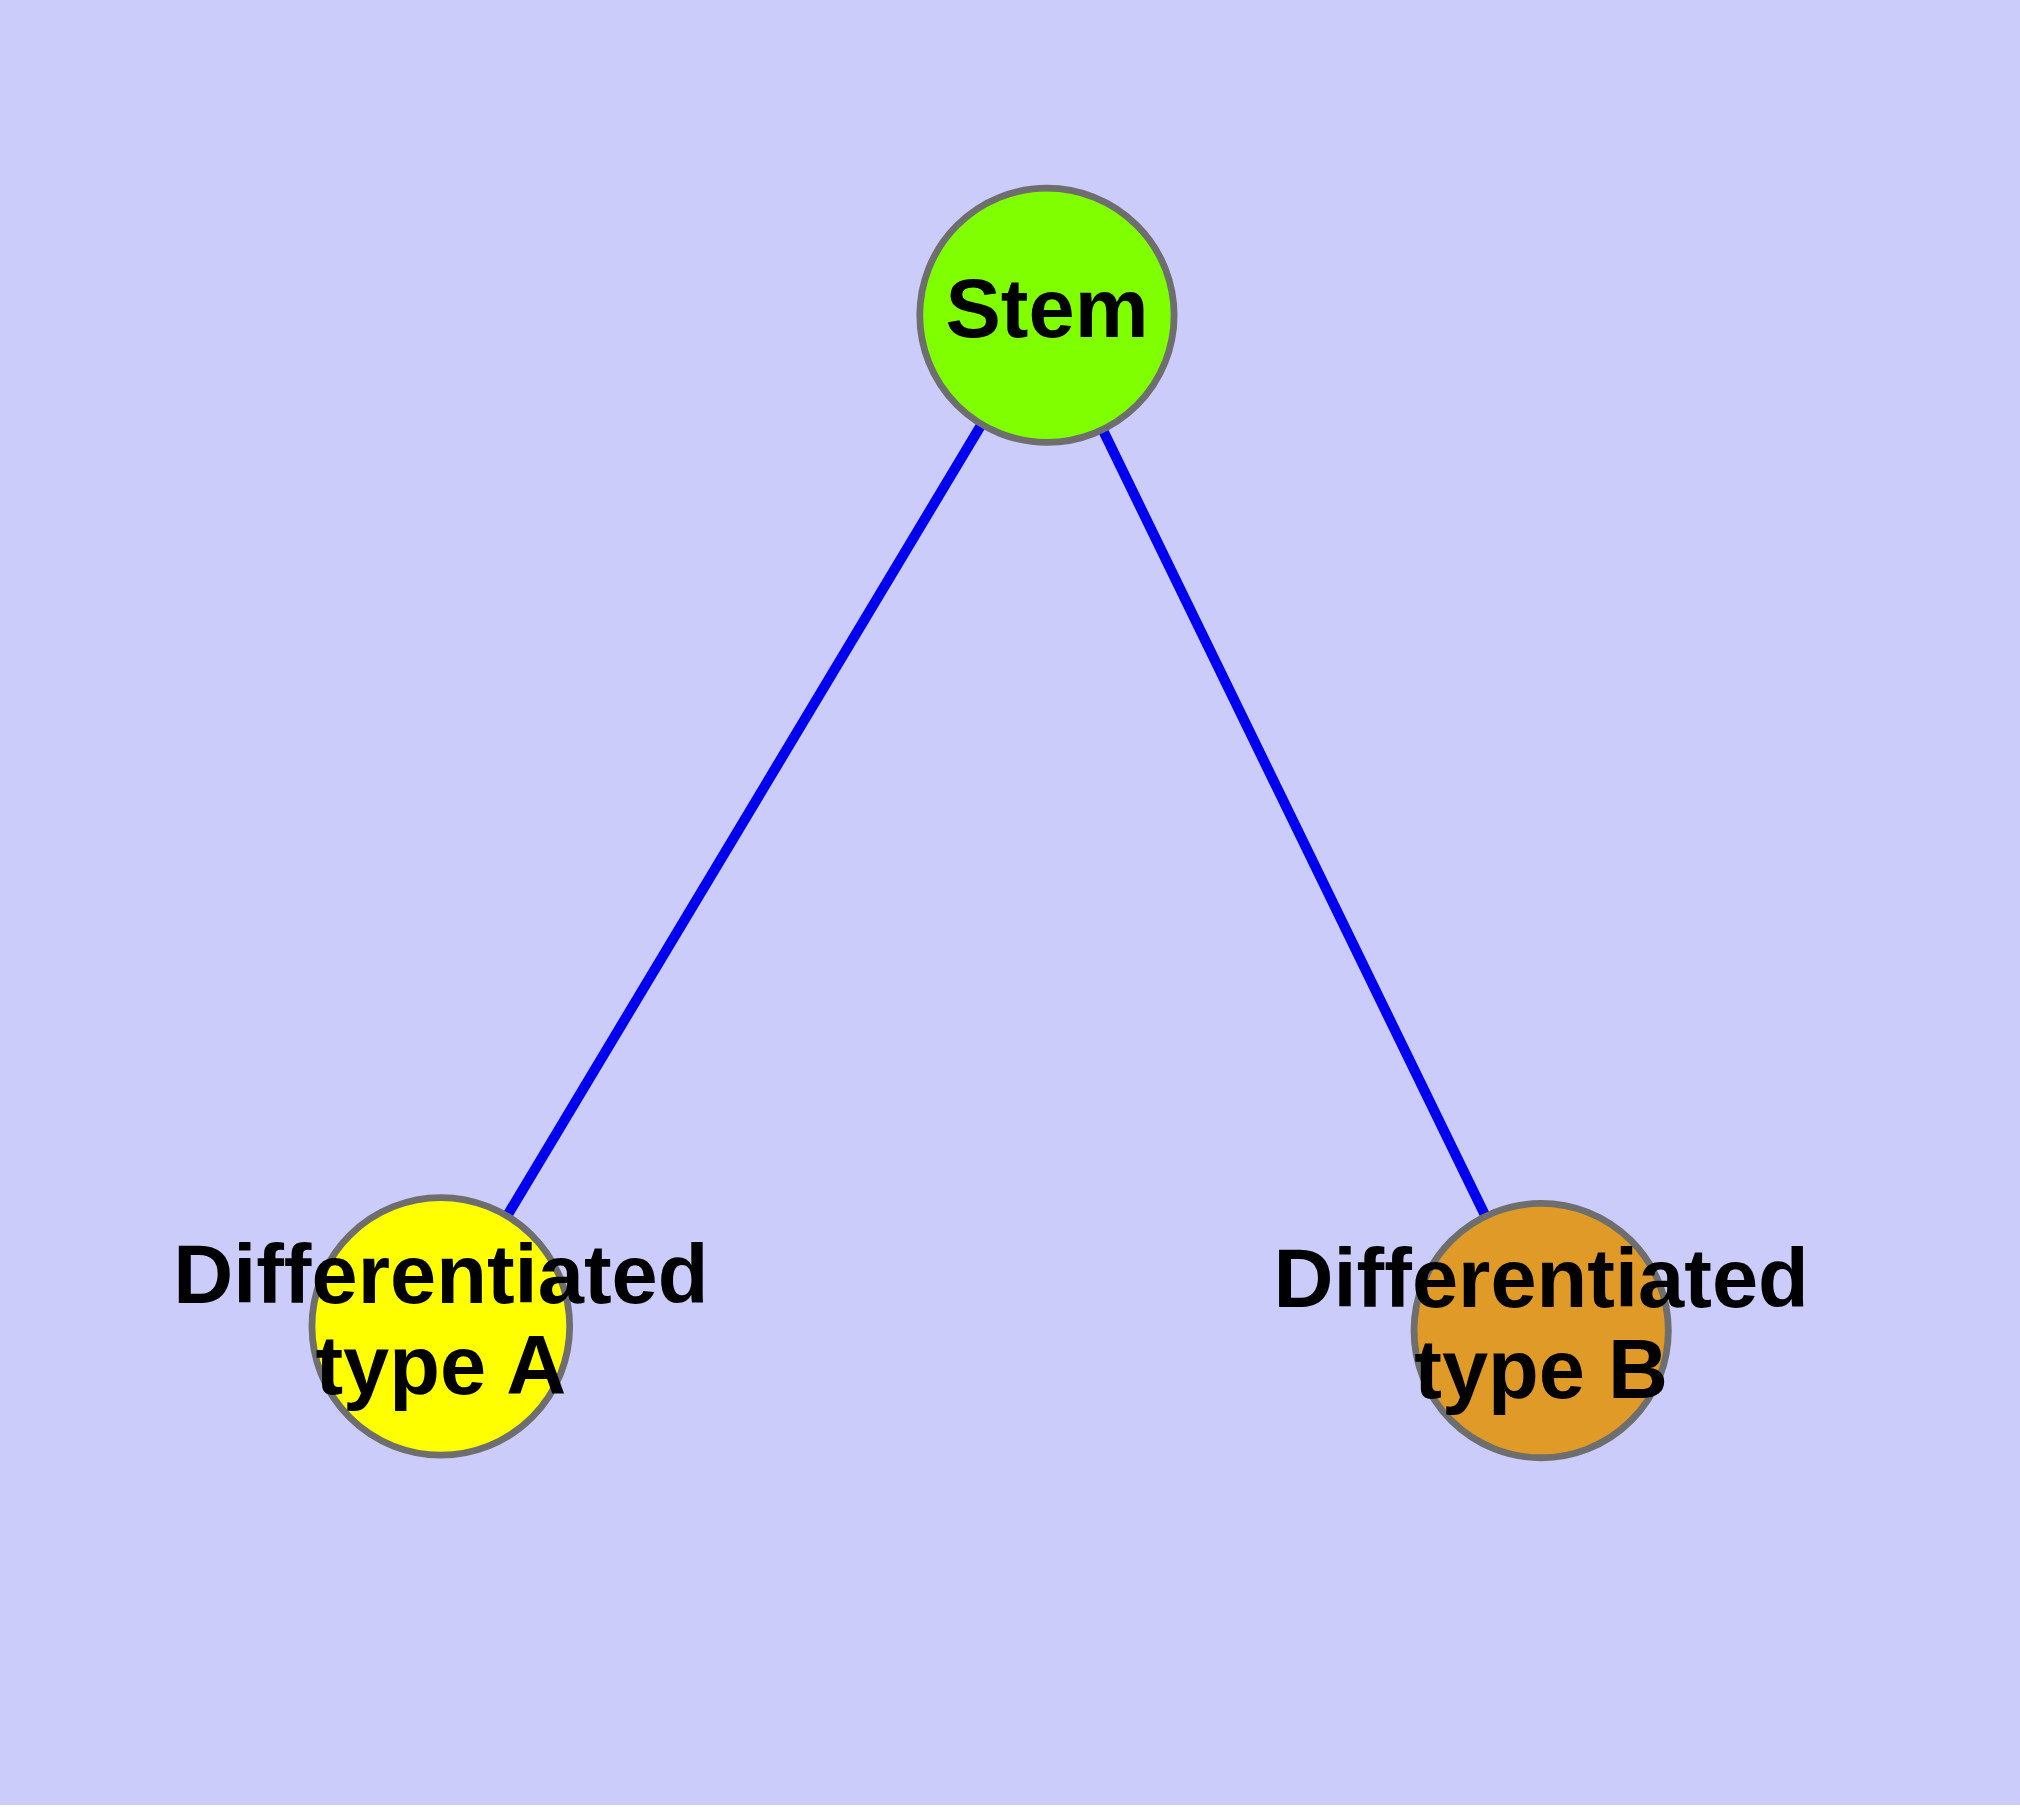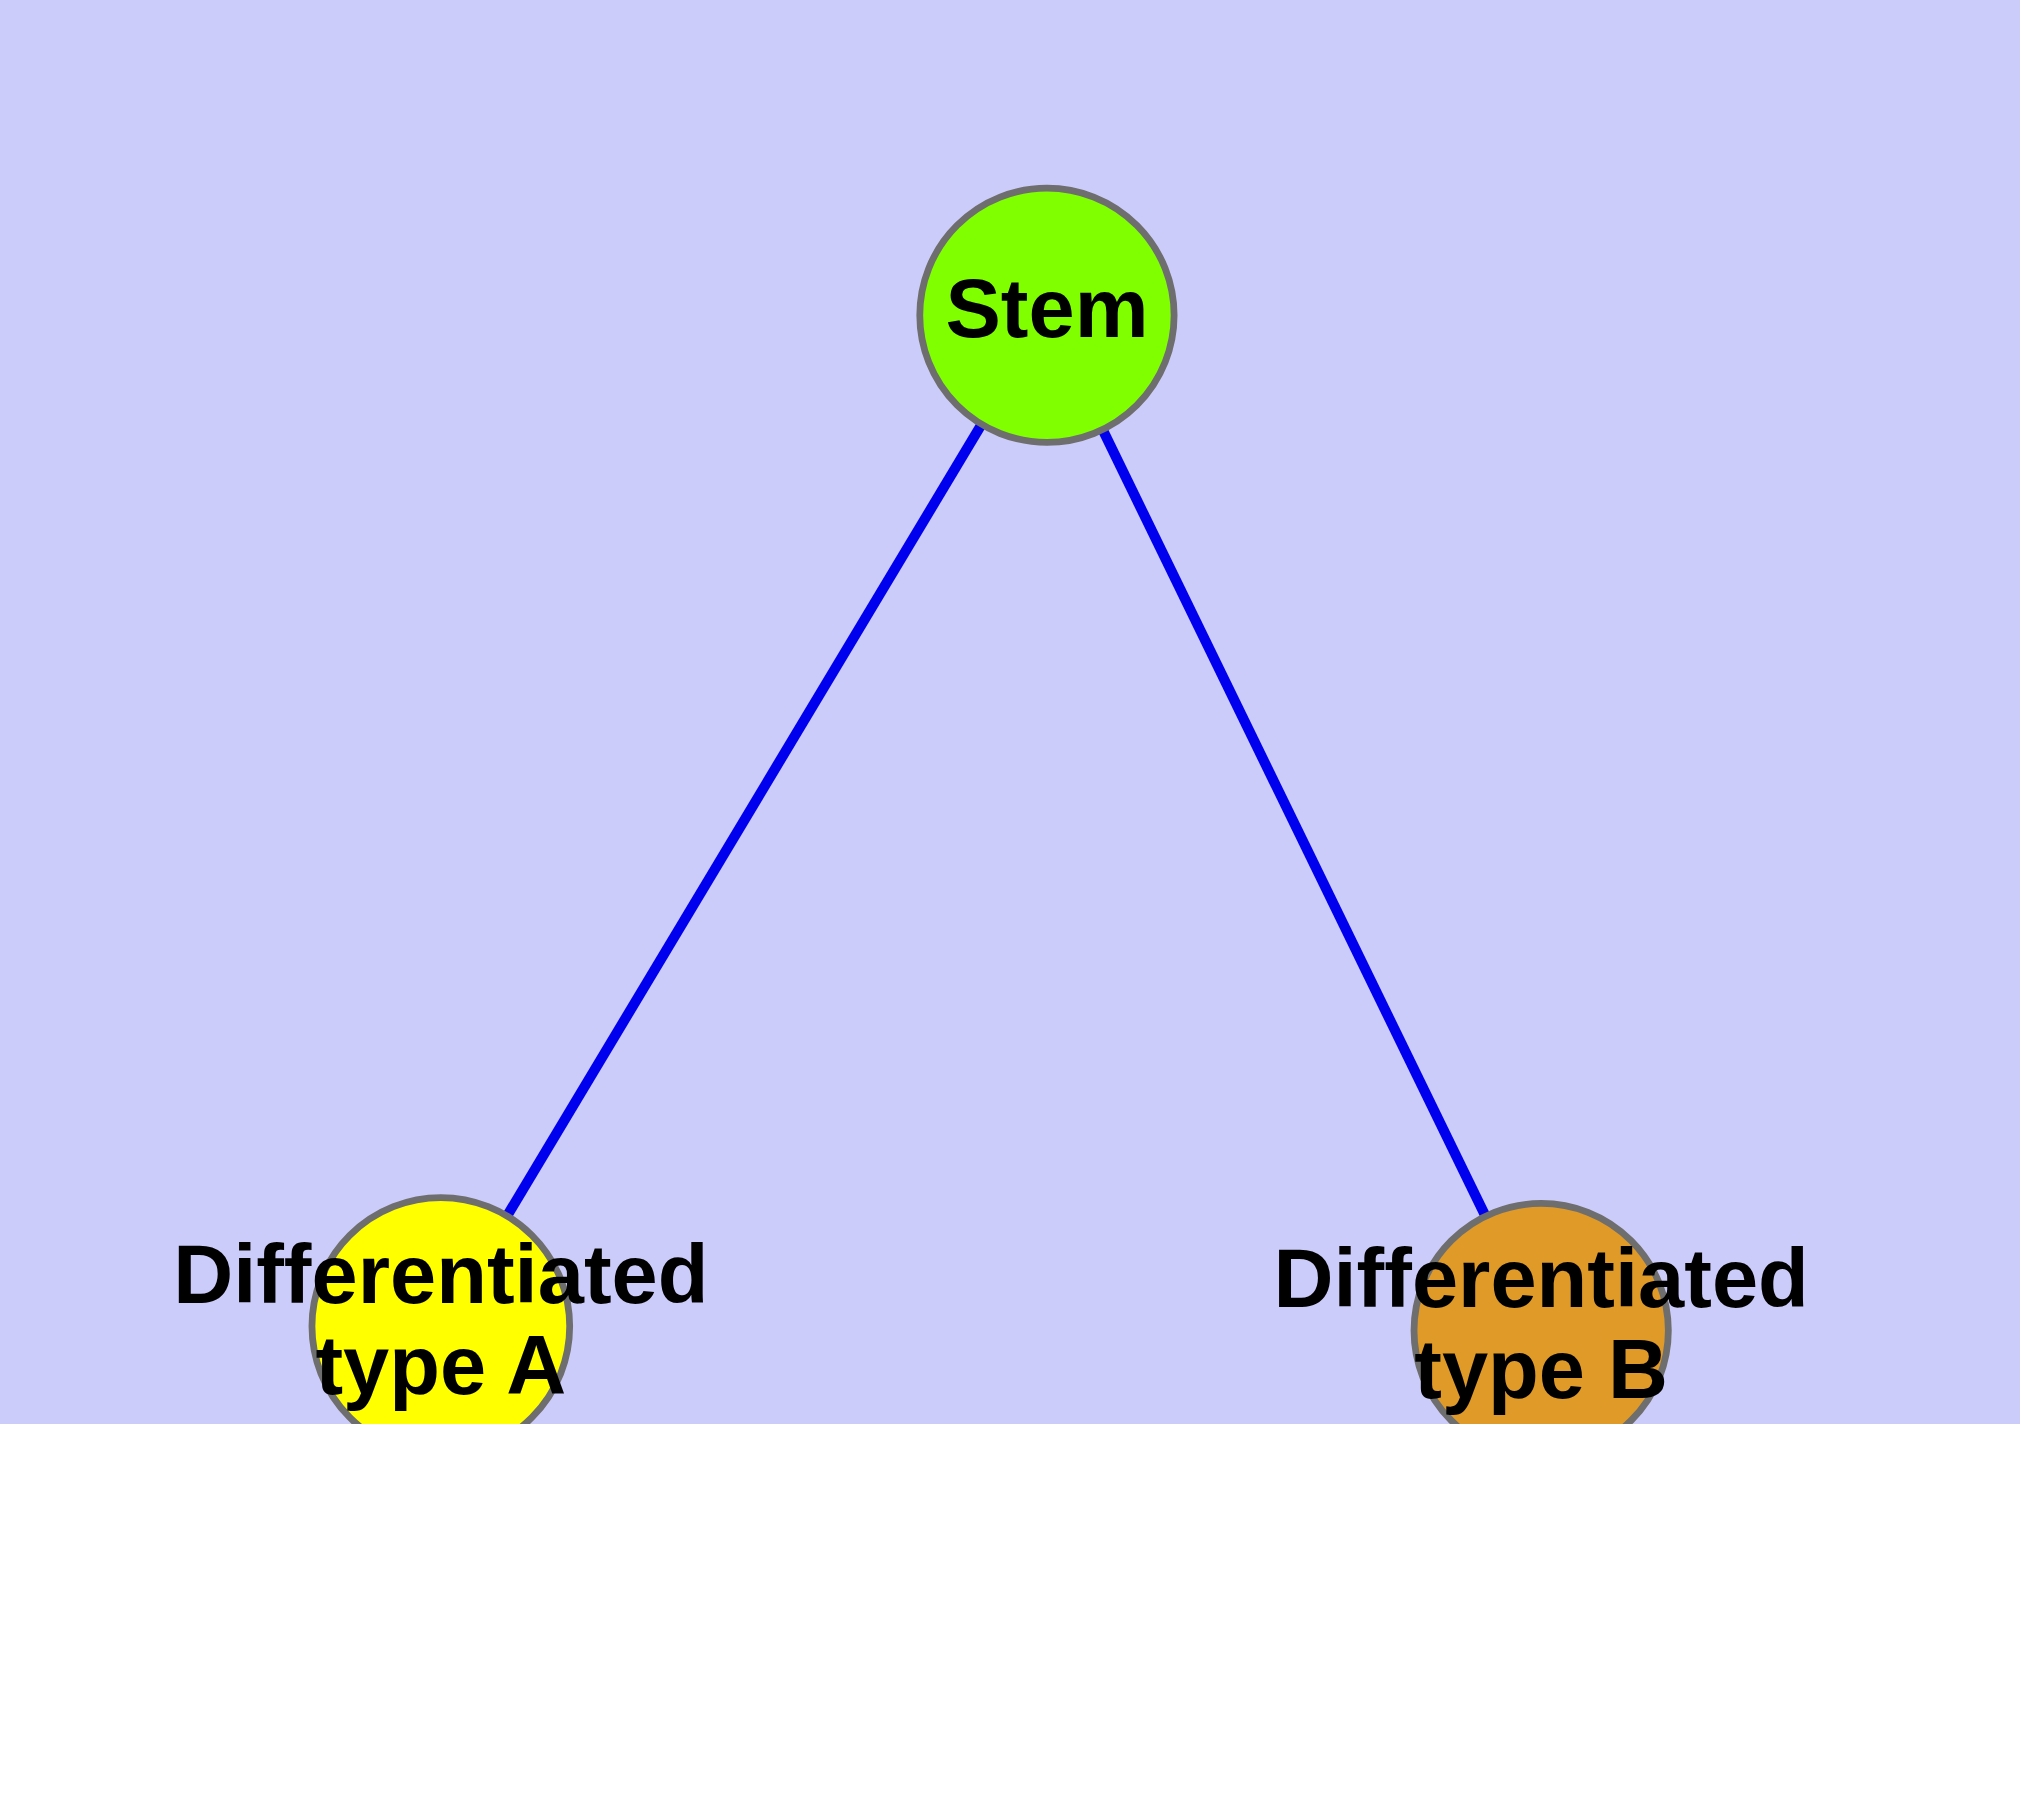--- a/index.html
+++ b/index.html
@@ -4,21 +4,21 @@
 <title>Cell Differentiation Graph</title>
 <style>
   html, body {
     margin: 0;
     padding: 0;
     background: #ffffff;
   }
   #canvas-root {
     position: relative;
     width: 2021px;
-    height: 1424px;
+    height: 1805px;
     background: #ccccfa;
     overflow: hidden;
     font-family: "Liberation Sans", "DejaVu Sans", sans-serif;
     text-decoration: underline;
   }
   #graph-svg {
     position: absolute;
     left: 0;
     top: 0;
     width: 2021px;

